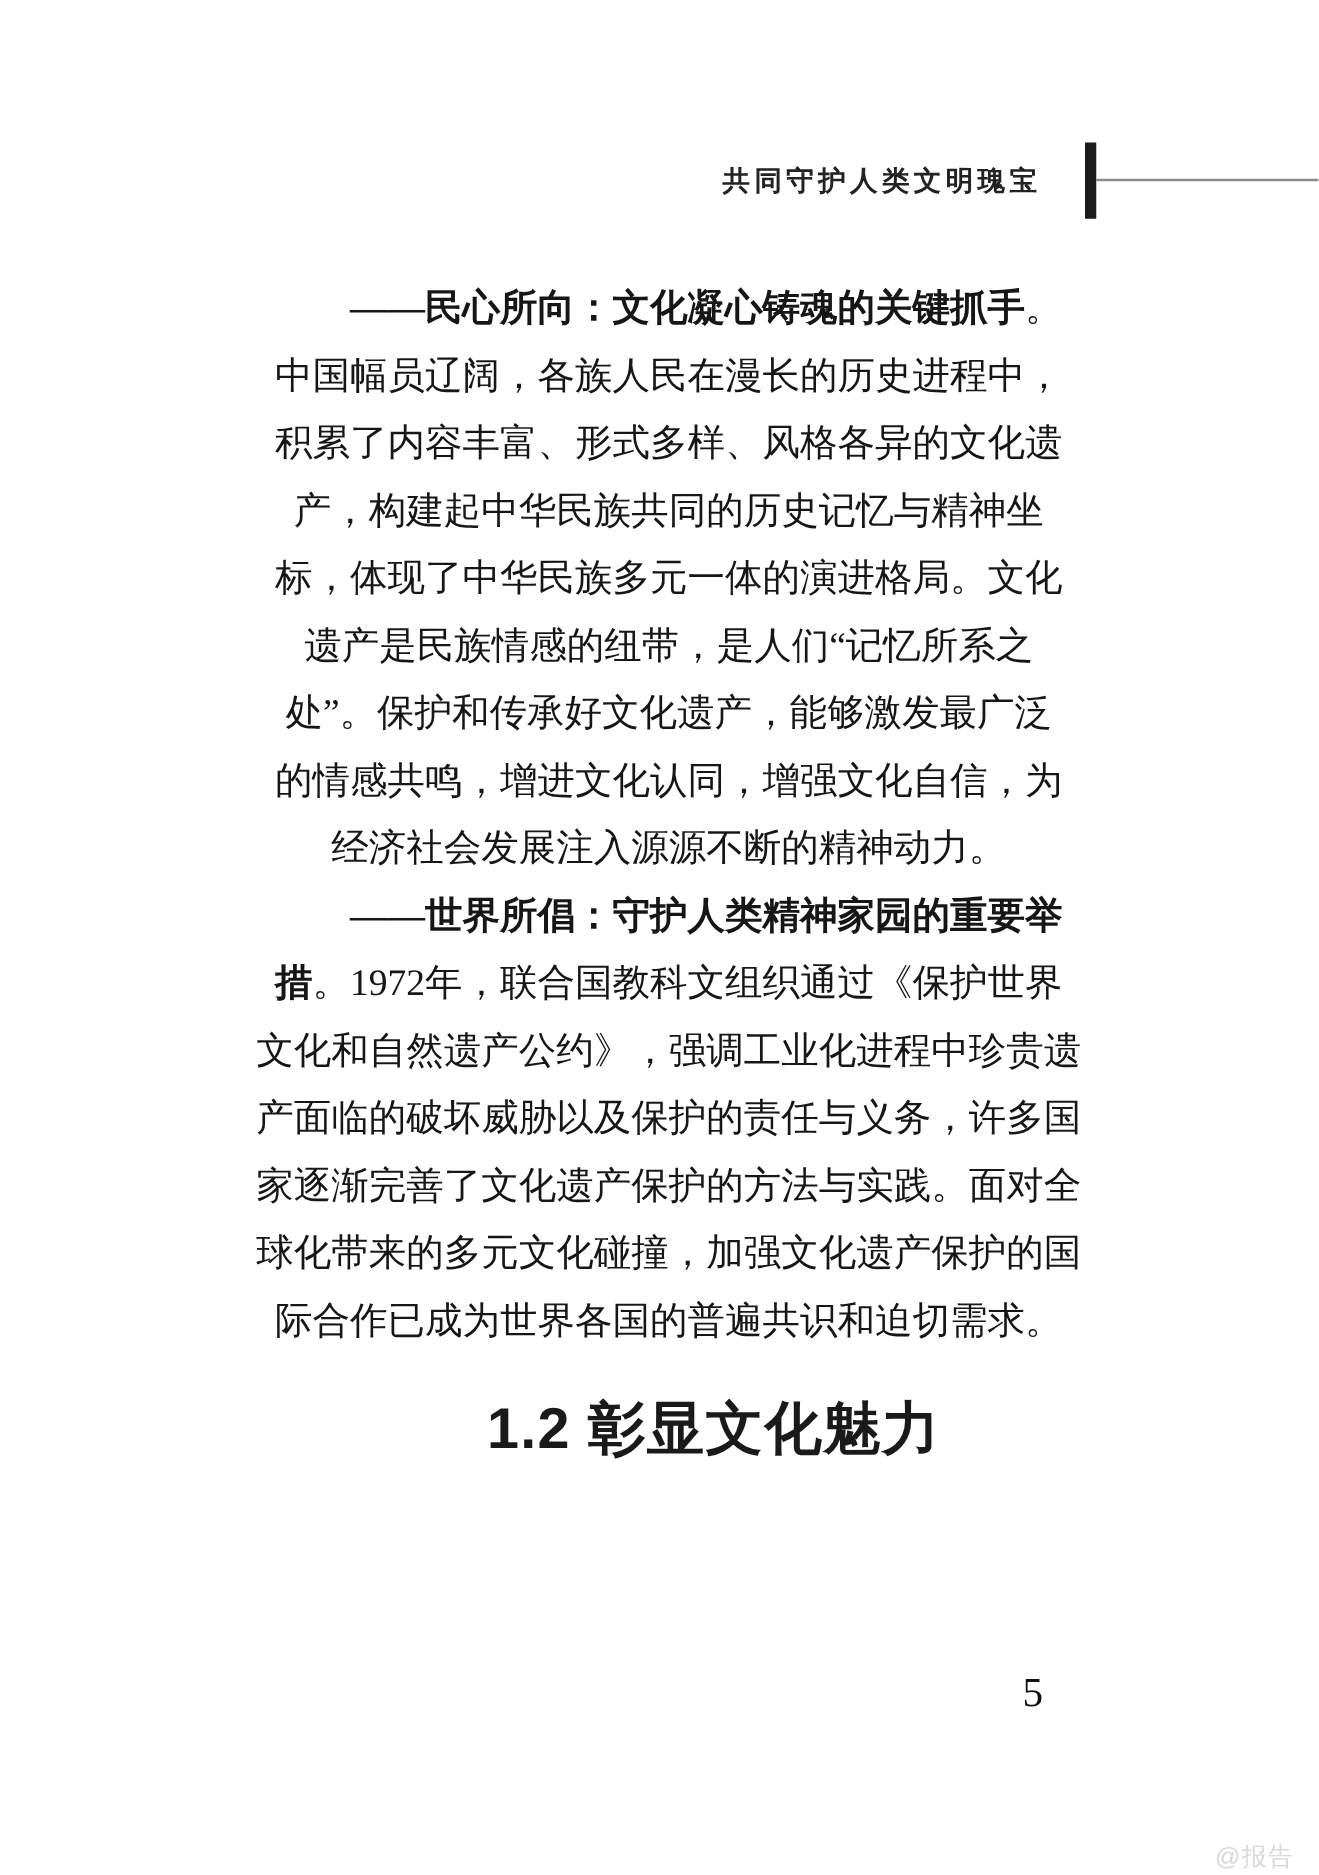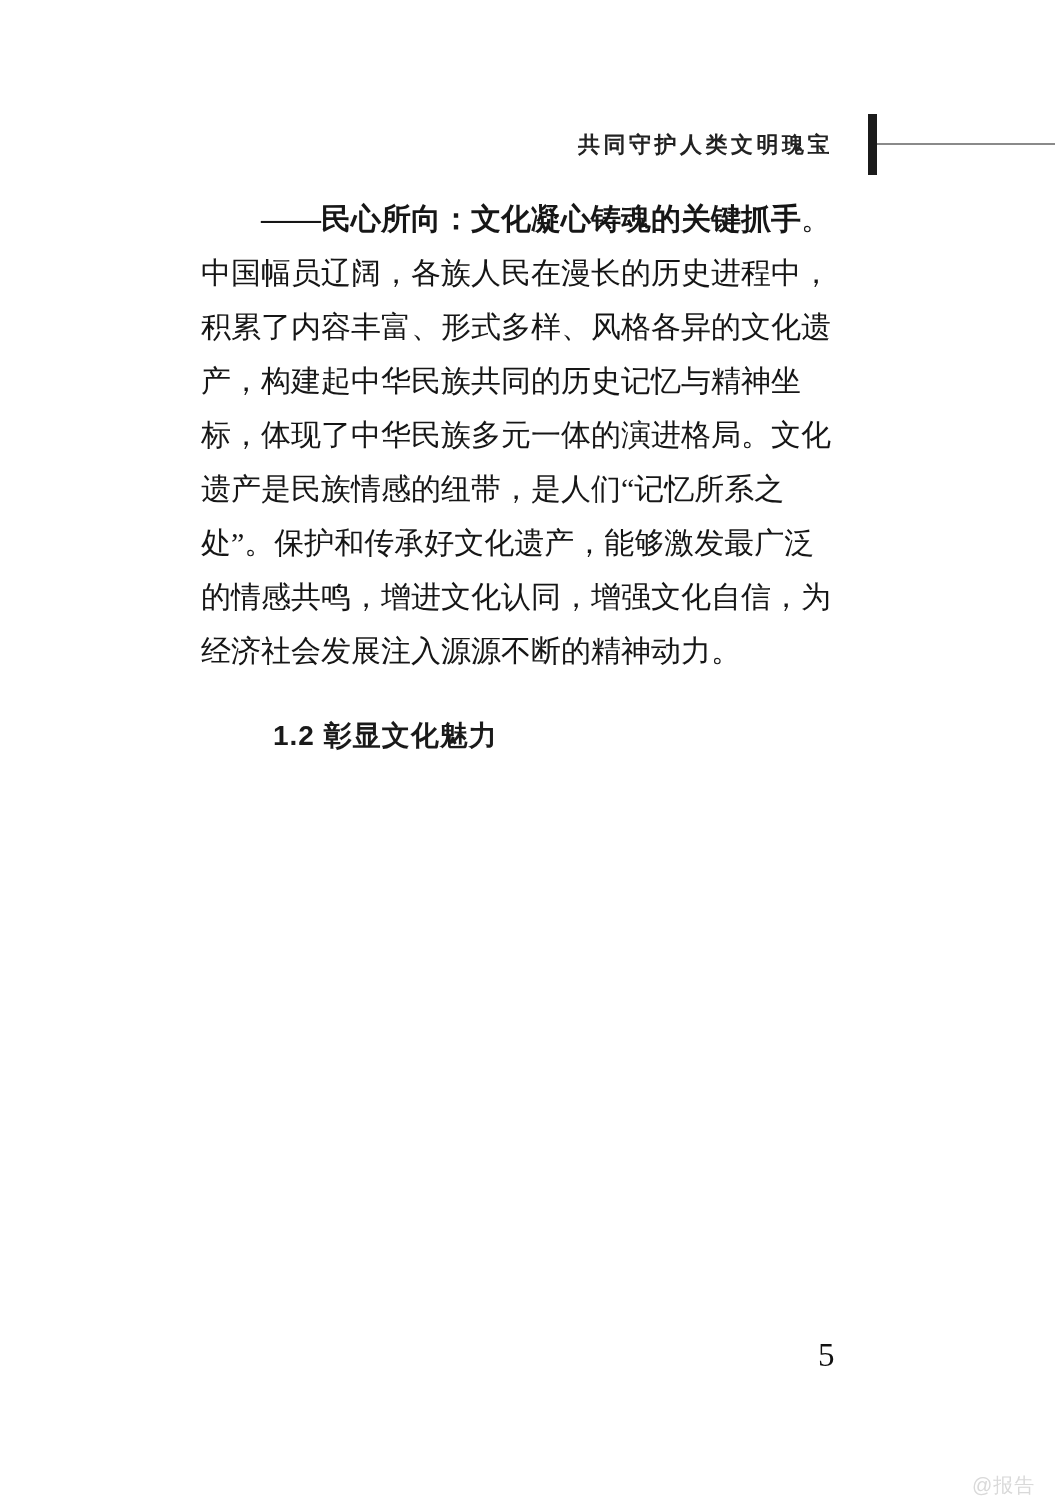--- a/index.html
+++ b/index.html
@@ -40,37 +40,37 @@
     left: 877px;
     top: 143px;
     width: 178px;
     height: 2px;
     background: #8a8a8a;
   }
   
   .main-text {
     position: absolute;
     left: 201px;
-    top: 192px;
+    top: 220px;
     width: 668px;
     font-size: 30px;
     line-height: 54px;
-    text-align: left;
+    text-align: center;
   }
   .main-text p {
     margin: 0;
     white-space: pre-line;
   }
   .lead {
     font-weight: bold;
   }
   .section-heading {
     margin: 40px 0 35px 72px;
     font-family: "Liberation Sans", "DejaVu Sans", sans-serif;
-    font-size: 28px;
+    font-size: 46px;
     line-height: 36px;
     font-weight: 600;
     letter-spacing: 1px;
     color: #1a1a1a;
     white-space: pre-line;
   }
   
   .page-number {
     position: absolute;
     left: 818px;
@@ -104,20 +104,27 @@
     <p><span class="lead">　　——民心所向：文化凝心铸魂的关键抓手</span><span>。
 中国幅员辽阔，各族人民在漫长的历史进程中，
 积累了内容丰富、形式多样、风格各异的文化遗
 产，构建起中华民族共同的历史记忆与精神坐
 标，体现了中华民族多元一体的演进格局。文化
 遗产是民族情感的纽带，是人们“记忆所系之
 处”。保护和传承好文化遗产，能够激发最广泛
 的情感共鸣，增进文化认同，增强文化自信，为
 经济社会发展注入源源不断的精神动力。</span></p>
 
+    <p><span class="lead">　　——世界所倡：守护人类精神家园的重要举
+措</span><span>。1972年，联合国教科文组织通过《保护世界
+文化和自然遗产公约》，强调工业化进程中珍贵遗
+产面临的破坏威胁以及保护的责任与义务，许多国
+家逐渐完善了文化遗产保护的方法与实践。面对全
+球化带来的多元文化碰撞，加强文化遗产保护的国
+际合作已成为世界各国的普遍共识和迫切需求。</span></p>
 
     <h2 class="section-heading">1.2 彰显文化魅力</h2>
 
 
   </main>
 
   <div class="page-number">5</div>
 
   <div class="watermark">@报告派</div>
 

